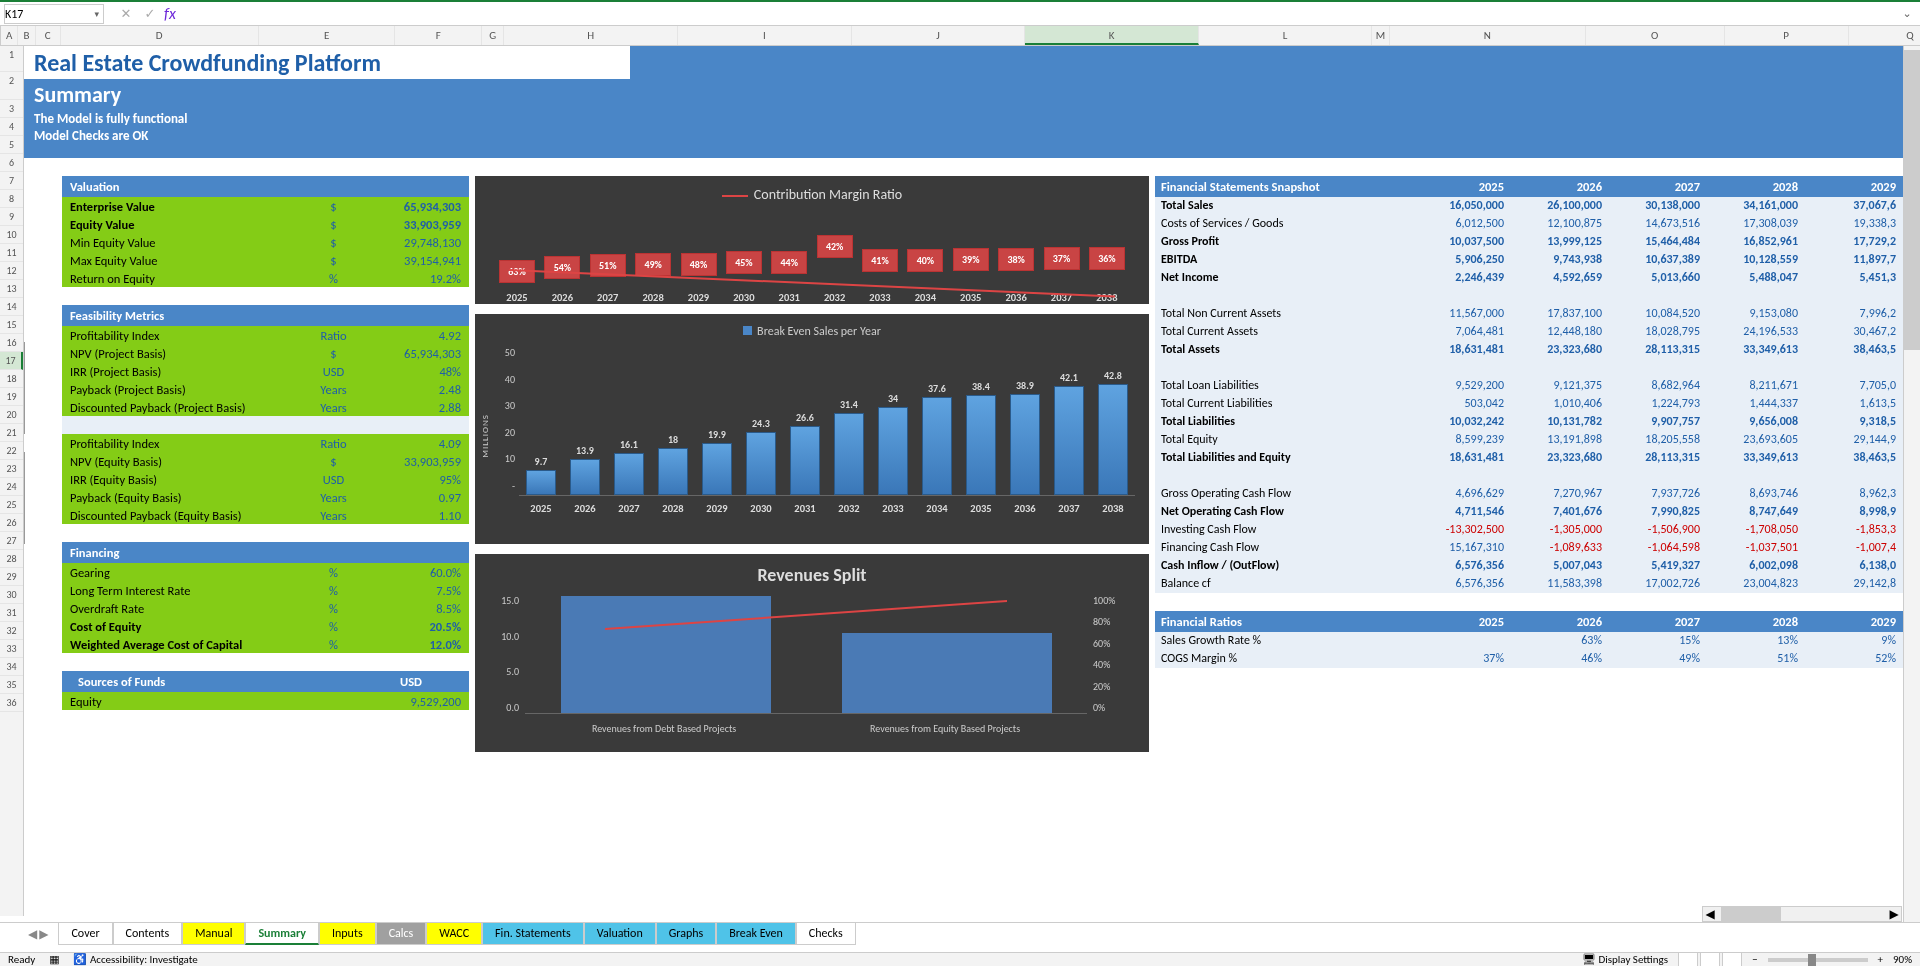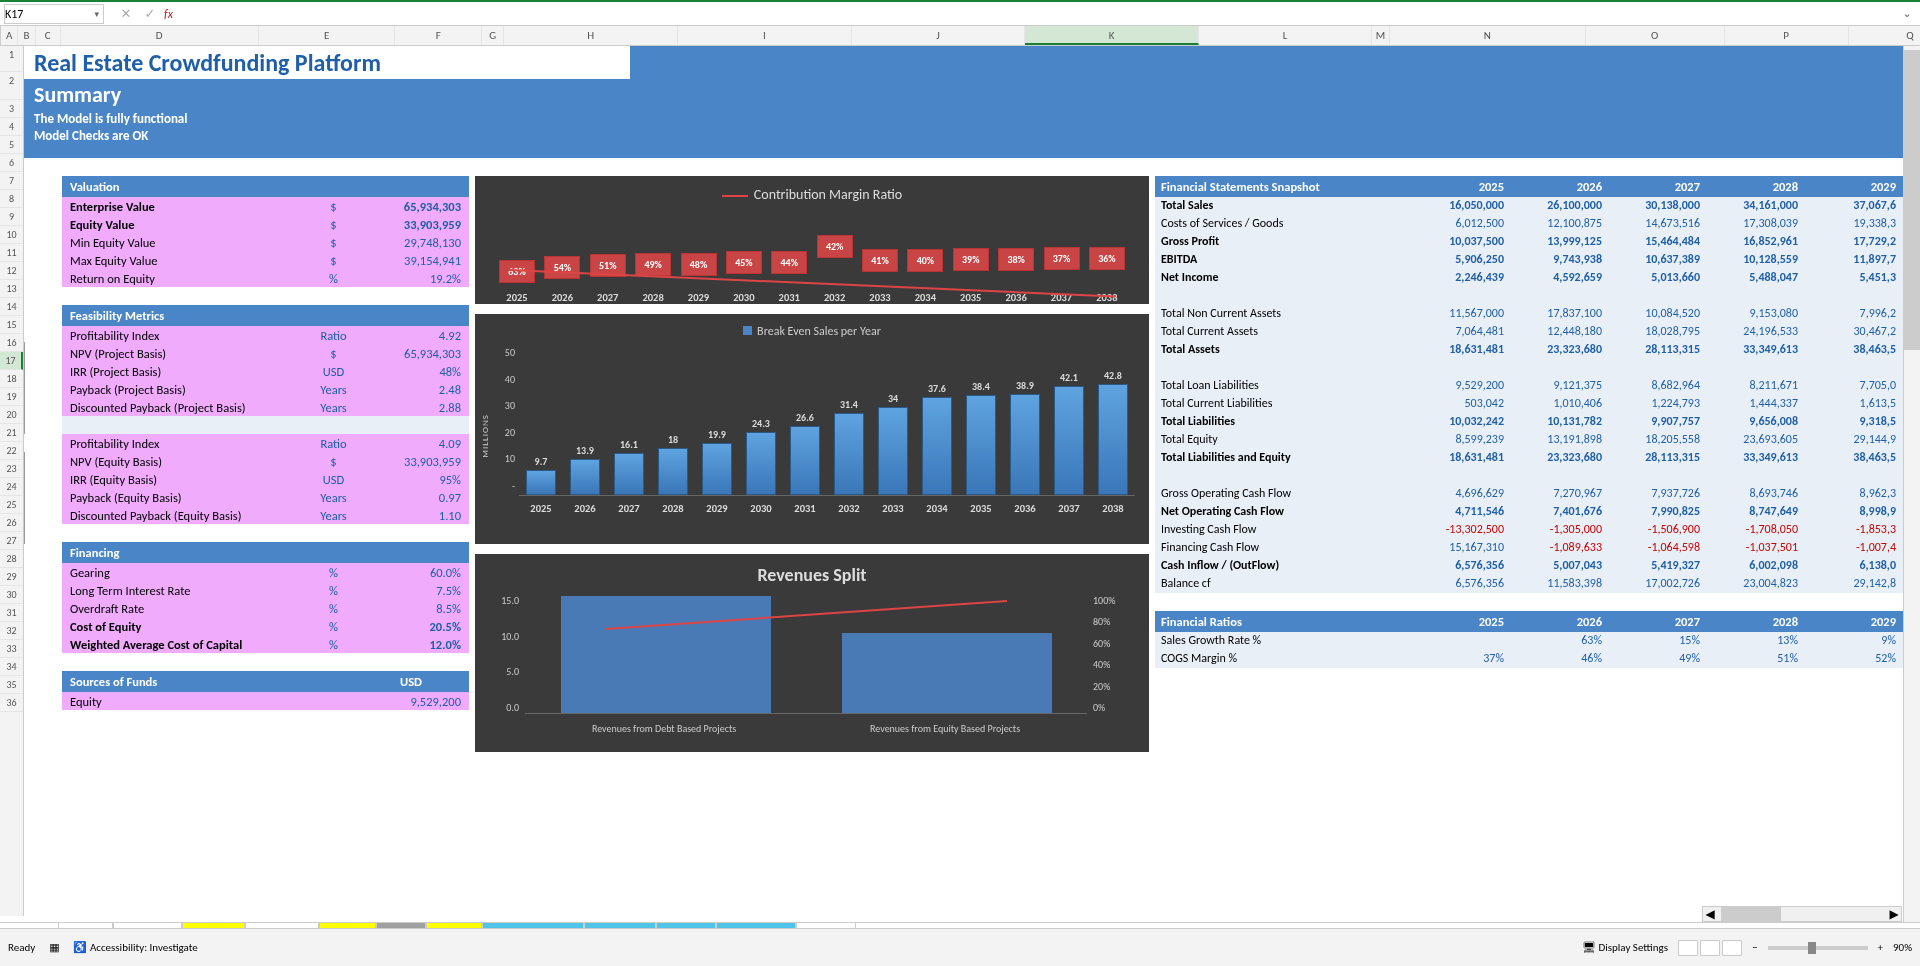--- a/index.html
+++ b/index.html
@@ -7,21 +7,21 @@
 
 
 .app-border { border-top: 2px solid #1a7f37; }
 
 
 .formula-bar { display: flex; align-items: center; height: 24px; border-bottom: 1px solid #ccc; background: #fff; padding: 0 4px; }
 .name-box { width: 100px; border: 1px solid #ccc; height: 20px; display: flex; align-items: center; padding: 0 0; font-size: 12px; position: relative; }
 .name-box::after { content: '▾'; position: absolute; right: 4px; font-size: 9px; color: #666; }
 .fx-controls { display: flex; align-items: center; gap: 4px; margin: 0 12px; color: #999; }
 .fx-btn { width: 20px; height: 20px; display: flex; align-items: center; justify-content: center; color: #aaa; font-size: 13px; }
-.fx-label { font-style: italic; font-size: 12px; color: #b91c1c; }
+.fx-label { font-style: italic; font-size: 16px; color: #6d28d9; }
 .formula-input { flex: 1; height: 20px; border: none; outline: none; }
 .formula-expand { width: 18px; color: #666; text-align: center; }
 
 
 .col-headers { display: flex; height: 20px; background: #f3f3f3; border-bottom: 1px solid #ccc; }
 .corner { width: 24px; border-right: 1px solid #ccc; background: #f3f3f3; }
 .col-h { border-right: 1px solid #e5e5e5; text-align: center; font-size: 11px; color: #555; line-height: 20px; }
 .col-h.active { background: #d4e7d4; border-bottom: 2px solid #1a7f37; }
 
 
@@ -38,21 +38,21 @@
 .subtitle { color: #fff; font-size: 22px; font-weight: bold; padding: 2px 10px; }
 .status-line { color: #fff; font-size: 13px; font-weight: bold; padding: 1px 10px; }
 
 
 .cols3 { display: flex; gap: 0; margin-top: 18px; }
 .left-col { width: 445px; padding-left: 38px; }
 .mid-col { width: 680px; padding-left: 6px; }
 .right-col { flex: 1; padding-left: 6px; }
 
 .section-hdr { background: #4a86c7; color: #fff; font-weight: bold; padding: 3px 8px; font-size: 12.5px; }
-.data-row { display: flex; padding: 1px 8px; font-size: 12.5px; background: #f0abfc; height: 18px; align-items: center; }
+.data-row { display: flex; padding: 1px 8px; font-size: 12.5px; background: #84cc16; height: 18px; align-items: center; }
 .data-row .label { flex: 1; }
 .data-row .unit { width: 55px; text-align: center; color: #1f5fa8; }
 .data-row .val { width: 100px; text-align: right; color: #1f5fa8; }
 .bold { font-weight: bold; }
 
 .vert-label { position: absolute; writing-mode: vertical-rl; transform: rotate(180deg); background: #c8d8eb; font-size: 10px; font-weight: bold; text-align: center; padding: 4px 2px; border: 1px solid #999; }
 
 
 .chart { background: #3a3a3a; border-radius: 0; padding: 10px 14px; margin-bottom: 10px; color: #ccc; position: relative; }
 .chart-title { text-align: center; font-size: 14px; color: #ddd; margin-bottom: 6px; }
@@ -107,21 +107,21 @@
 .tab-nav span { cursor: pointer; }
 .sheet-tab { padding: 3px 12px; border: 1px solid #ccc; border-top: none; background: #fff; cursor: pointer; }
 .sheet-tab.yellow { background: #ffff00; }
 .sheet-tab.green { background: #fff; color: #1a7f37; border-bottom: 2px solid #1a7f37; font-weight: bold; }
 .sheet-tab.gray { background: #a0a0a0; color: #fff; }
 .sheet-tab.cyan { background: #4fc3e8; }
 .scroll-h { position: absolute; right: 18px; bottom: 22px; width: 200px; height: 16px; background: #f0f0f0; border: 1px solid #ccc; display: flex; }
 .scroll-h-thumb { background: #ccc; width: 60px; margin-left: 4px; }
 
 
-.status-bar { position: absolute; bottom: 0; left: 0; right: 0; height: 38px; background: #f3f3f3; border-top: 1px solid #ccc; display: flex; align-items: center; padding: 0 8px; font-size: 11px; justify-content: space-between; }
+.status-bar { position: absolute; bottom: 0; left: 0; right: 0; height: 14px; background: #f3f3f3; border-top: 1px solid #ccc; display: flex; align-items: center; padding: 0 8px; font-size: 11px; justify-content: space-between; }
 .status-left { display: flex; align-items: center; gap: 14px; }
 .status-right { display: flex; align-items: center; gap: 10px; }
 .view-btns { display: flex; gap: 2px; }
 .view-btn { width: 20px; height: 16px; border: 1px solid #ccc; background: #fff; }
 .zoom-slider { width: 100px; height: 4px; background: #ccc; position: relative; }
 .zoom-thumb { position: absolute; left: 40%; top: -4px; width: 8px; height: 12px; background: #888; }
 
 .scroll-v { position: absolute; right: 0; top: 44px; bottom: 44px; width: 17px; background: #f3f3f3; border-left: 1px solid #ccc; }
 .scroll-v-thumb { background: #ccc; height: 300px; margin-top: 4px; }
 
@@ -331,21 +331,21 @@
             </div>
             <div class="data-row">
               <span class="label bold">Weighted Average Cost of Capital</span>
               <span class="unit">%</span>
               <span class="val bold">12.0%</span>
             </div>
           </div>
 
         <div style="height:18px;"></div>
         <div class="section-hdr" style="display:flex;">
-          <span style="flex:1;">Sources of Funds</span>
+          <span style="flex:1;margin-left:8px;">Sources of Funds</span>
           <span style="width:100px;text-align:center;">USD</span>
         </div>
         <div id="src-rows">
             <div class="data-row">
               <span class="label">Equity</span>
               <span class="unit"></span>
               <span class="val">9,529,200</span>
             </div>
           </div>
       </div>

